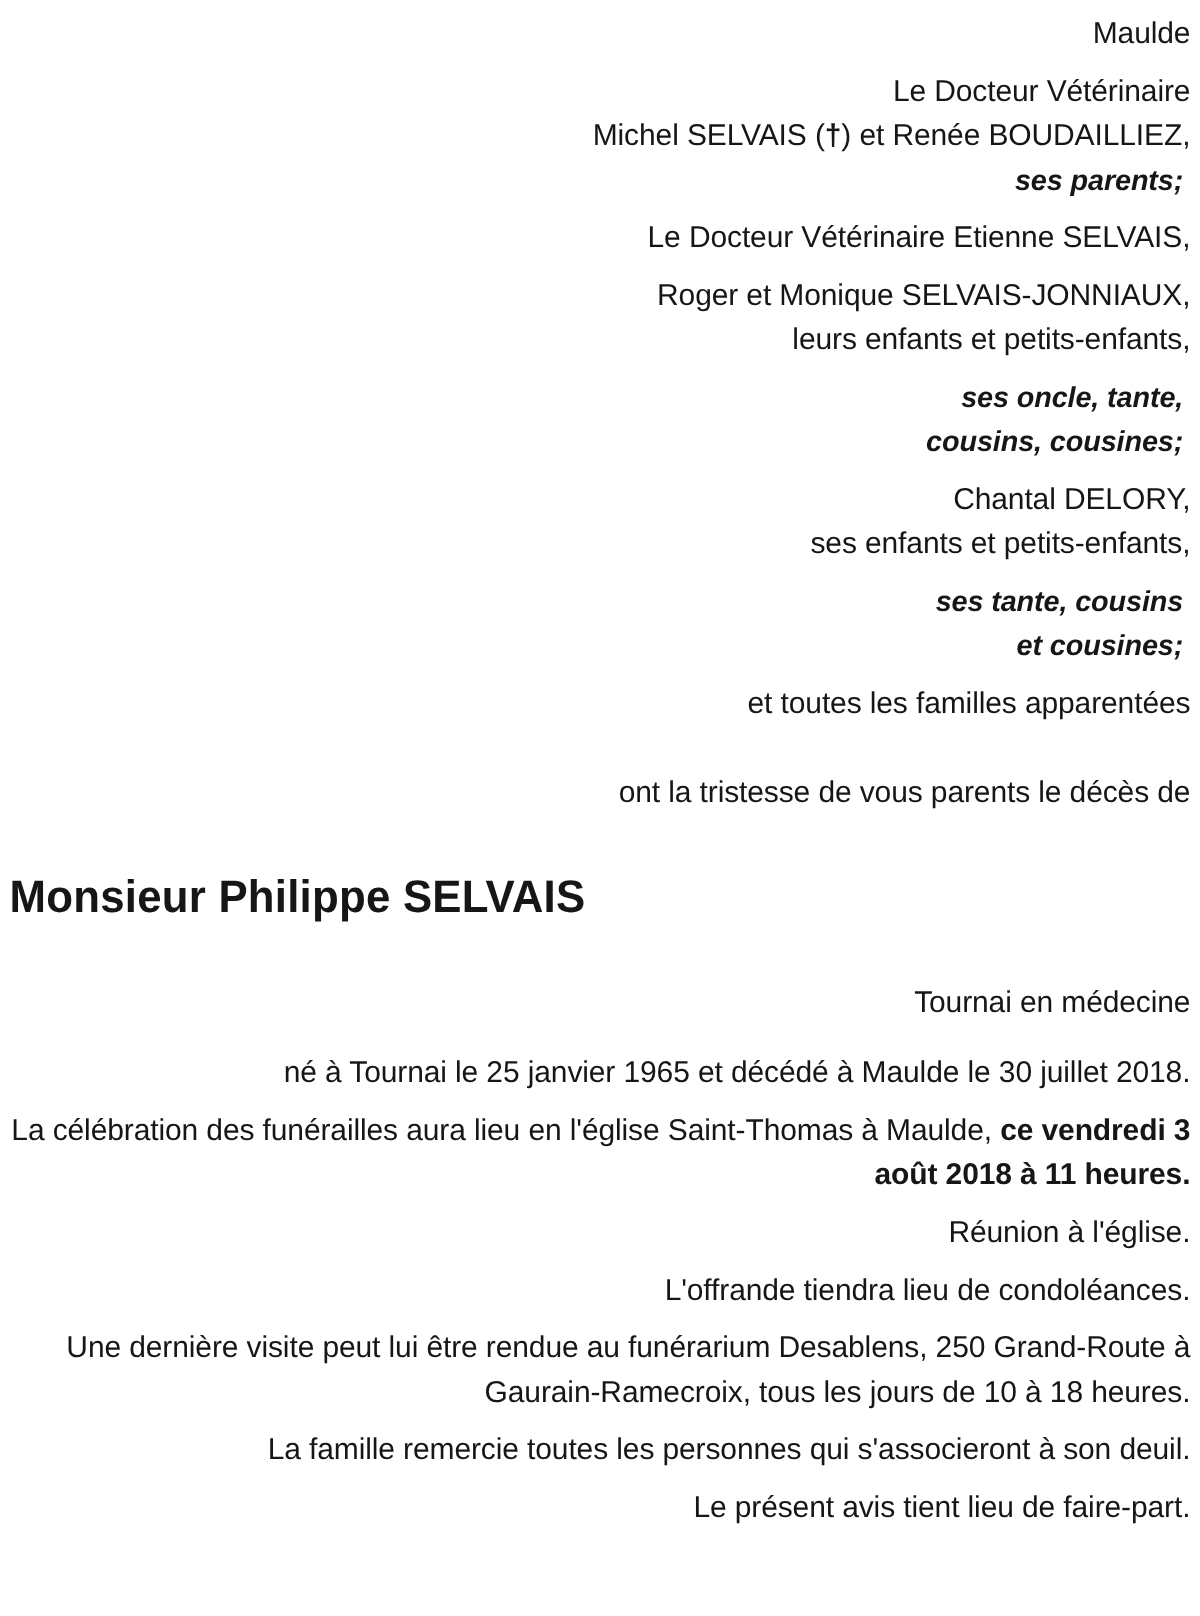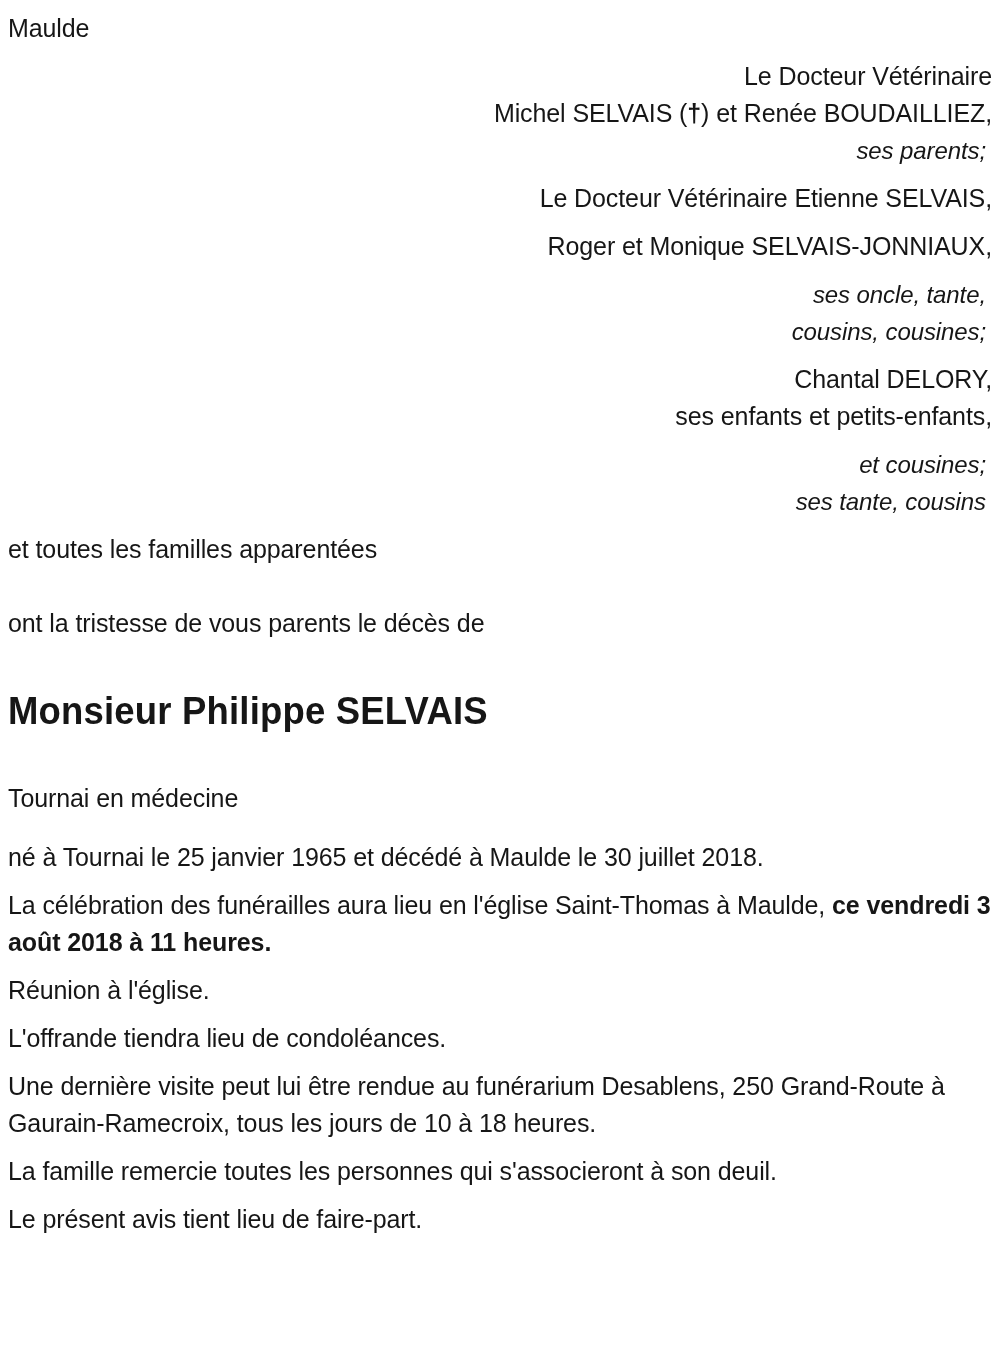--- a/index.html
+++ b/index.html
@@ -27,39 +27,41 @@
   
   .line {
     font-size: 25px;
     line-height: 37px;
     letter-spacing: -0.1px;
     white-space: pre-wrap;
   }
 
   .para {
     margin: 0;
+    text-align: right;
   }
 
   
   .group {
     margin: 0;
   }
   .names .line {
     text-align: right;
   }
   .relation {
     font-style: italic;
     text-align: right;
     font-size: 24px;
     line-height: 37px;
     letter-spacing: -0.1px;
     padding-right: 6px;
   }
   .relation .rline {
     display: block;
+    font-weight: bold;
   }
   .relation .rline.wide {
     padding-right: 0;
   }
 
   
   .gap-sm { height: 11px; }
   .gap-md { height: 22px; }
   .gap-lg { height: 37px; }
   .gap-xl { height: 46px; }
@@ -113,39 +115,40 @@
     <div class="names">
       <p class="line para">Le Docteur Vétérinaire Etienne SELVAIS,</p>
     </div>
   </div>
 
   <div class="gap-sm"></div>
 
   <div class="group">
     <div class="names">
       <p class="line para">Roger et Monique SELVAIS-JONNIAUX,</p>
+      <p class="line para">leurs enfants et petits-enfants,</p>
     </div>
     <div class="gap-sm"></div>
     <div class="relation">
       <span class="rline">ses oncle, tante,</span>
       <span class="rline">cousins, cousines;</span>
     </div>
   </div>
 
   <div class="gap-sm"></div>
 
   <div class="group">
     <div class="names">
       <p class="line para">Chantal DELORY,</p>
       <p class="line para">ses enfants et petits-enfants,</p>
     </div>
     <div class="gap-sm"></div>
     <div class="relation">
+      <span class="rline wide">ses tante, cousins</span>
       <span class="rline">et cousines;</span>
-      <span class="rline wide">ses tante, cousins</span>
     </div>
   </div>
 
   <div class="gap-sm"></div>
 
   <p class="line para">et toutes les familles apparentées</p>
 
   <div class="gap-lg"></div>
 
   <p class="line para">ont la tristesse de vous parents le décès de</p>

